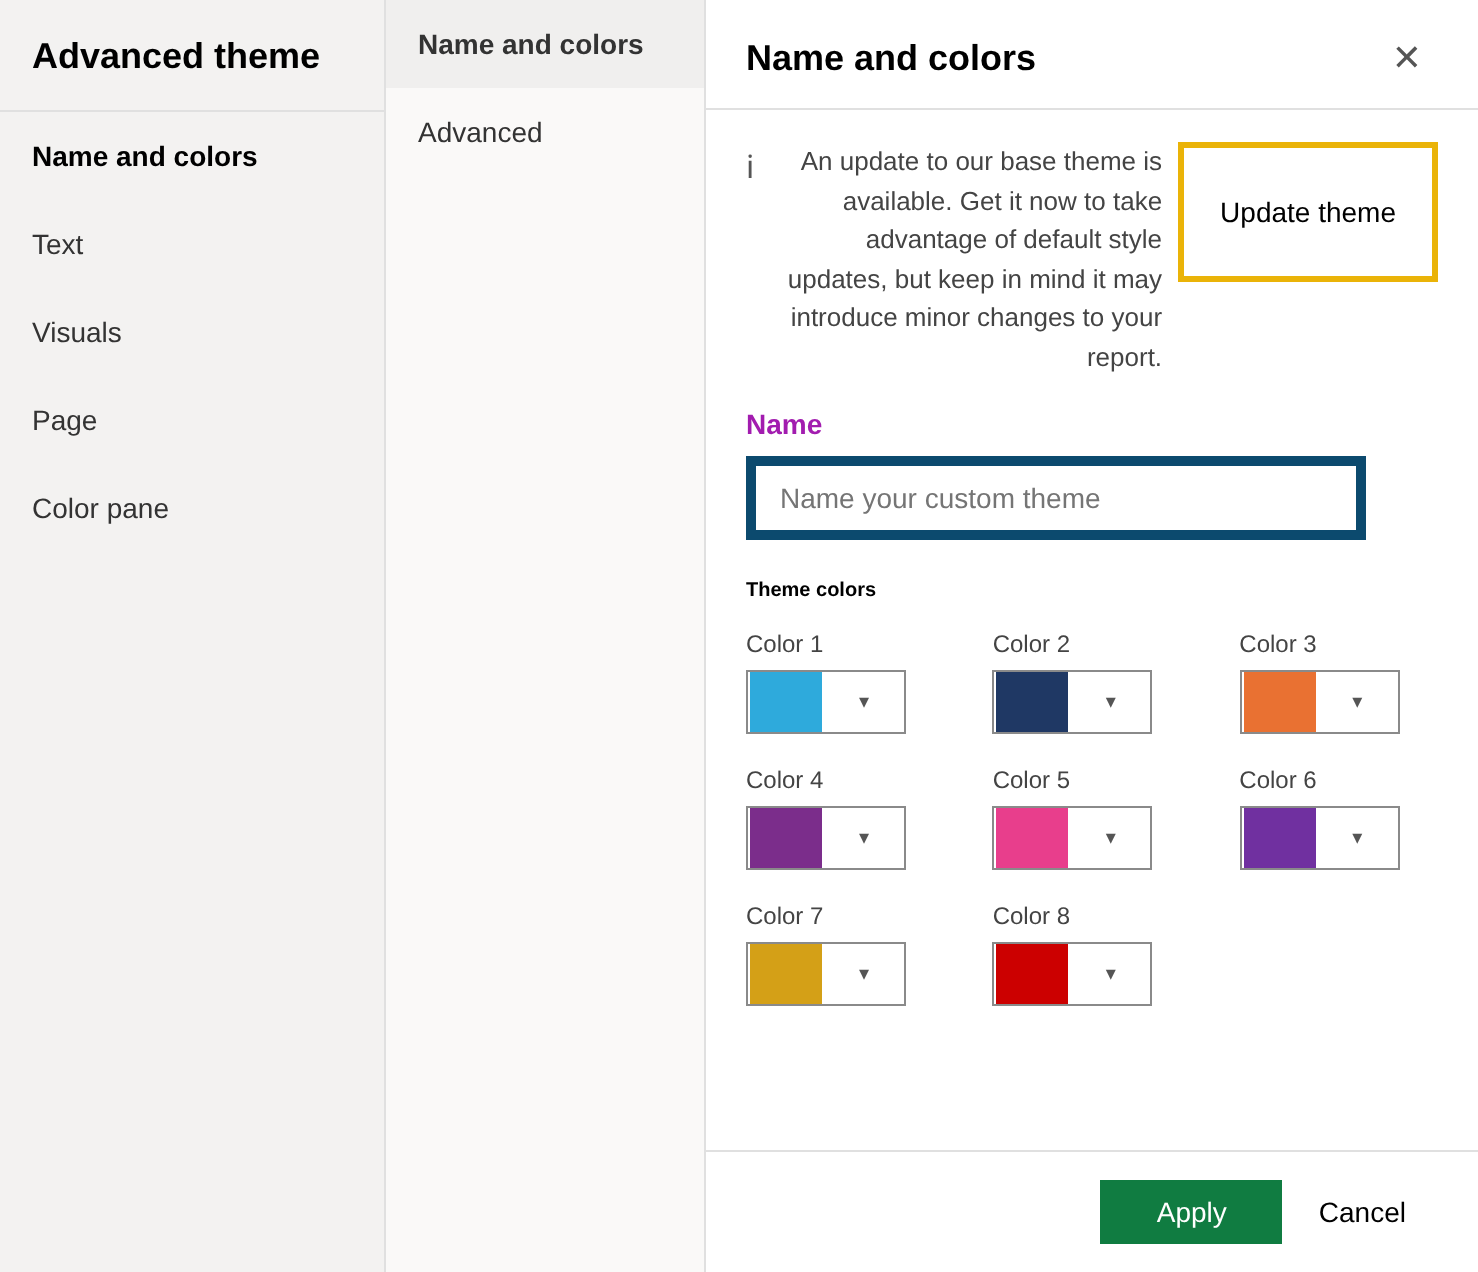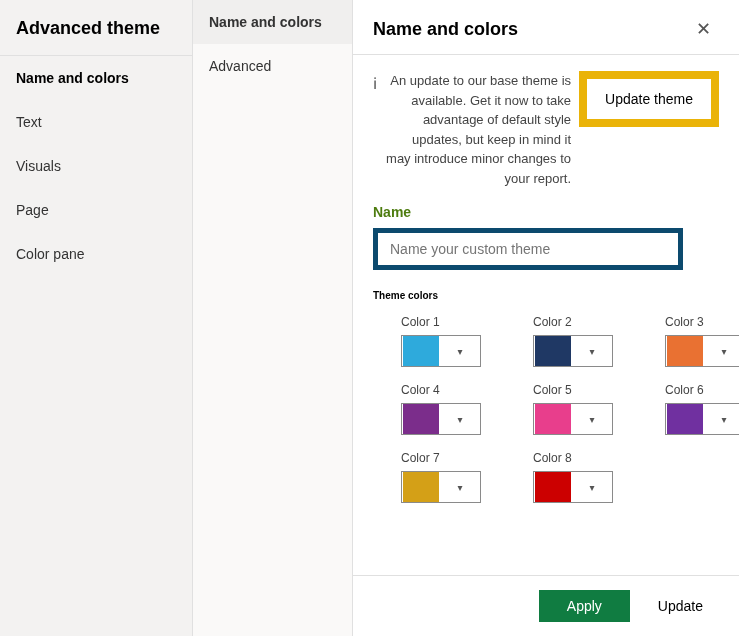--- a/index.html
+++ b/index.html
@@ -119,35 +119,35 @@
     .info-text {
       font-size: 13px;
       color: #444;
       line-height: 1.5;
       flex: 1;
       text-align: right;
     }
 
     .update-theme-btn {
       background: #fff;
-      border: 8px solid #eab308;
+      border: 3px solid #eab308;
       color: #000;
       font-size: 14px;
       font-weight: 500;
-      padding: 12px 18px;
+      padding: 24px 18px;
       cursor: pointer;
       white-space: nowrap;
       flex-shrink: 0;
     }
 
     
     .section-label {
       font-size: 14px;
       font-weight: 600;
-      color: #4d7c0f;
+      color: #a21caf;
       margin-bottom: 8px;
       margin-top: 16px;
     }
 
     .name-input {
       width: 100%;
       max-width: 310px;
       padding: 8px 12px;
       border: 5px solid #0c4a6e;
       font-size: 14px;
@@ -168,21 +168,20 @@
       display: grid;
       grid-template-columns: repeat(3, auto);
       gap: 16px 24px;
       margin-bottom: 20px;
     }
 
     .color-item {
       display: flex;
       flex-direction: column;
       gap: 6px;
-      margin-left: 28px;
     }
 
     .color-item-label {
       font-size: 12px;
       color: #444;
     }
 
     .color-picker-row {
       display: flex;
       align-items: center;
@@ -232,21 +231,21 @@
       color: #555;
       cursor: pointer;
     }
 
     
     .main-footer {
       padding: 14px 20px;
       border-top: 1px solid #e0e0e0;
       display: flex;
       justify-content: flex-end;
-      gap: 12px;
+      gap: 2px;
       background: #fff;
     }
 
     .apply-btn {
       background: #107c41;
       color: #fff;
       border: none;
       padding: 8px 28px;
       font-size: 14px;
       font-weight: 500;
@@ -366,15 +365,15 @@
         </div>
       </div>
 
     </div>
 
     
   </div>
 
   <div class="main-footer">
     <button class="apply-btn">Apply</button>
-    <button class="cancel-btn">Update</button>
+    <button class="cancel-btn">Cancel</button>
   </div>
 </div>
 
 </body></html>

